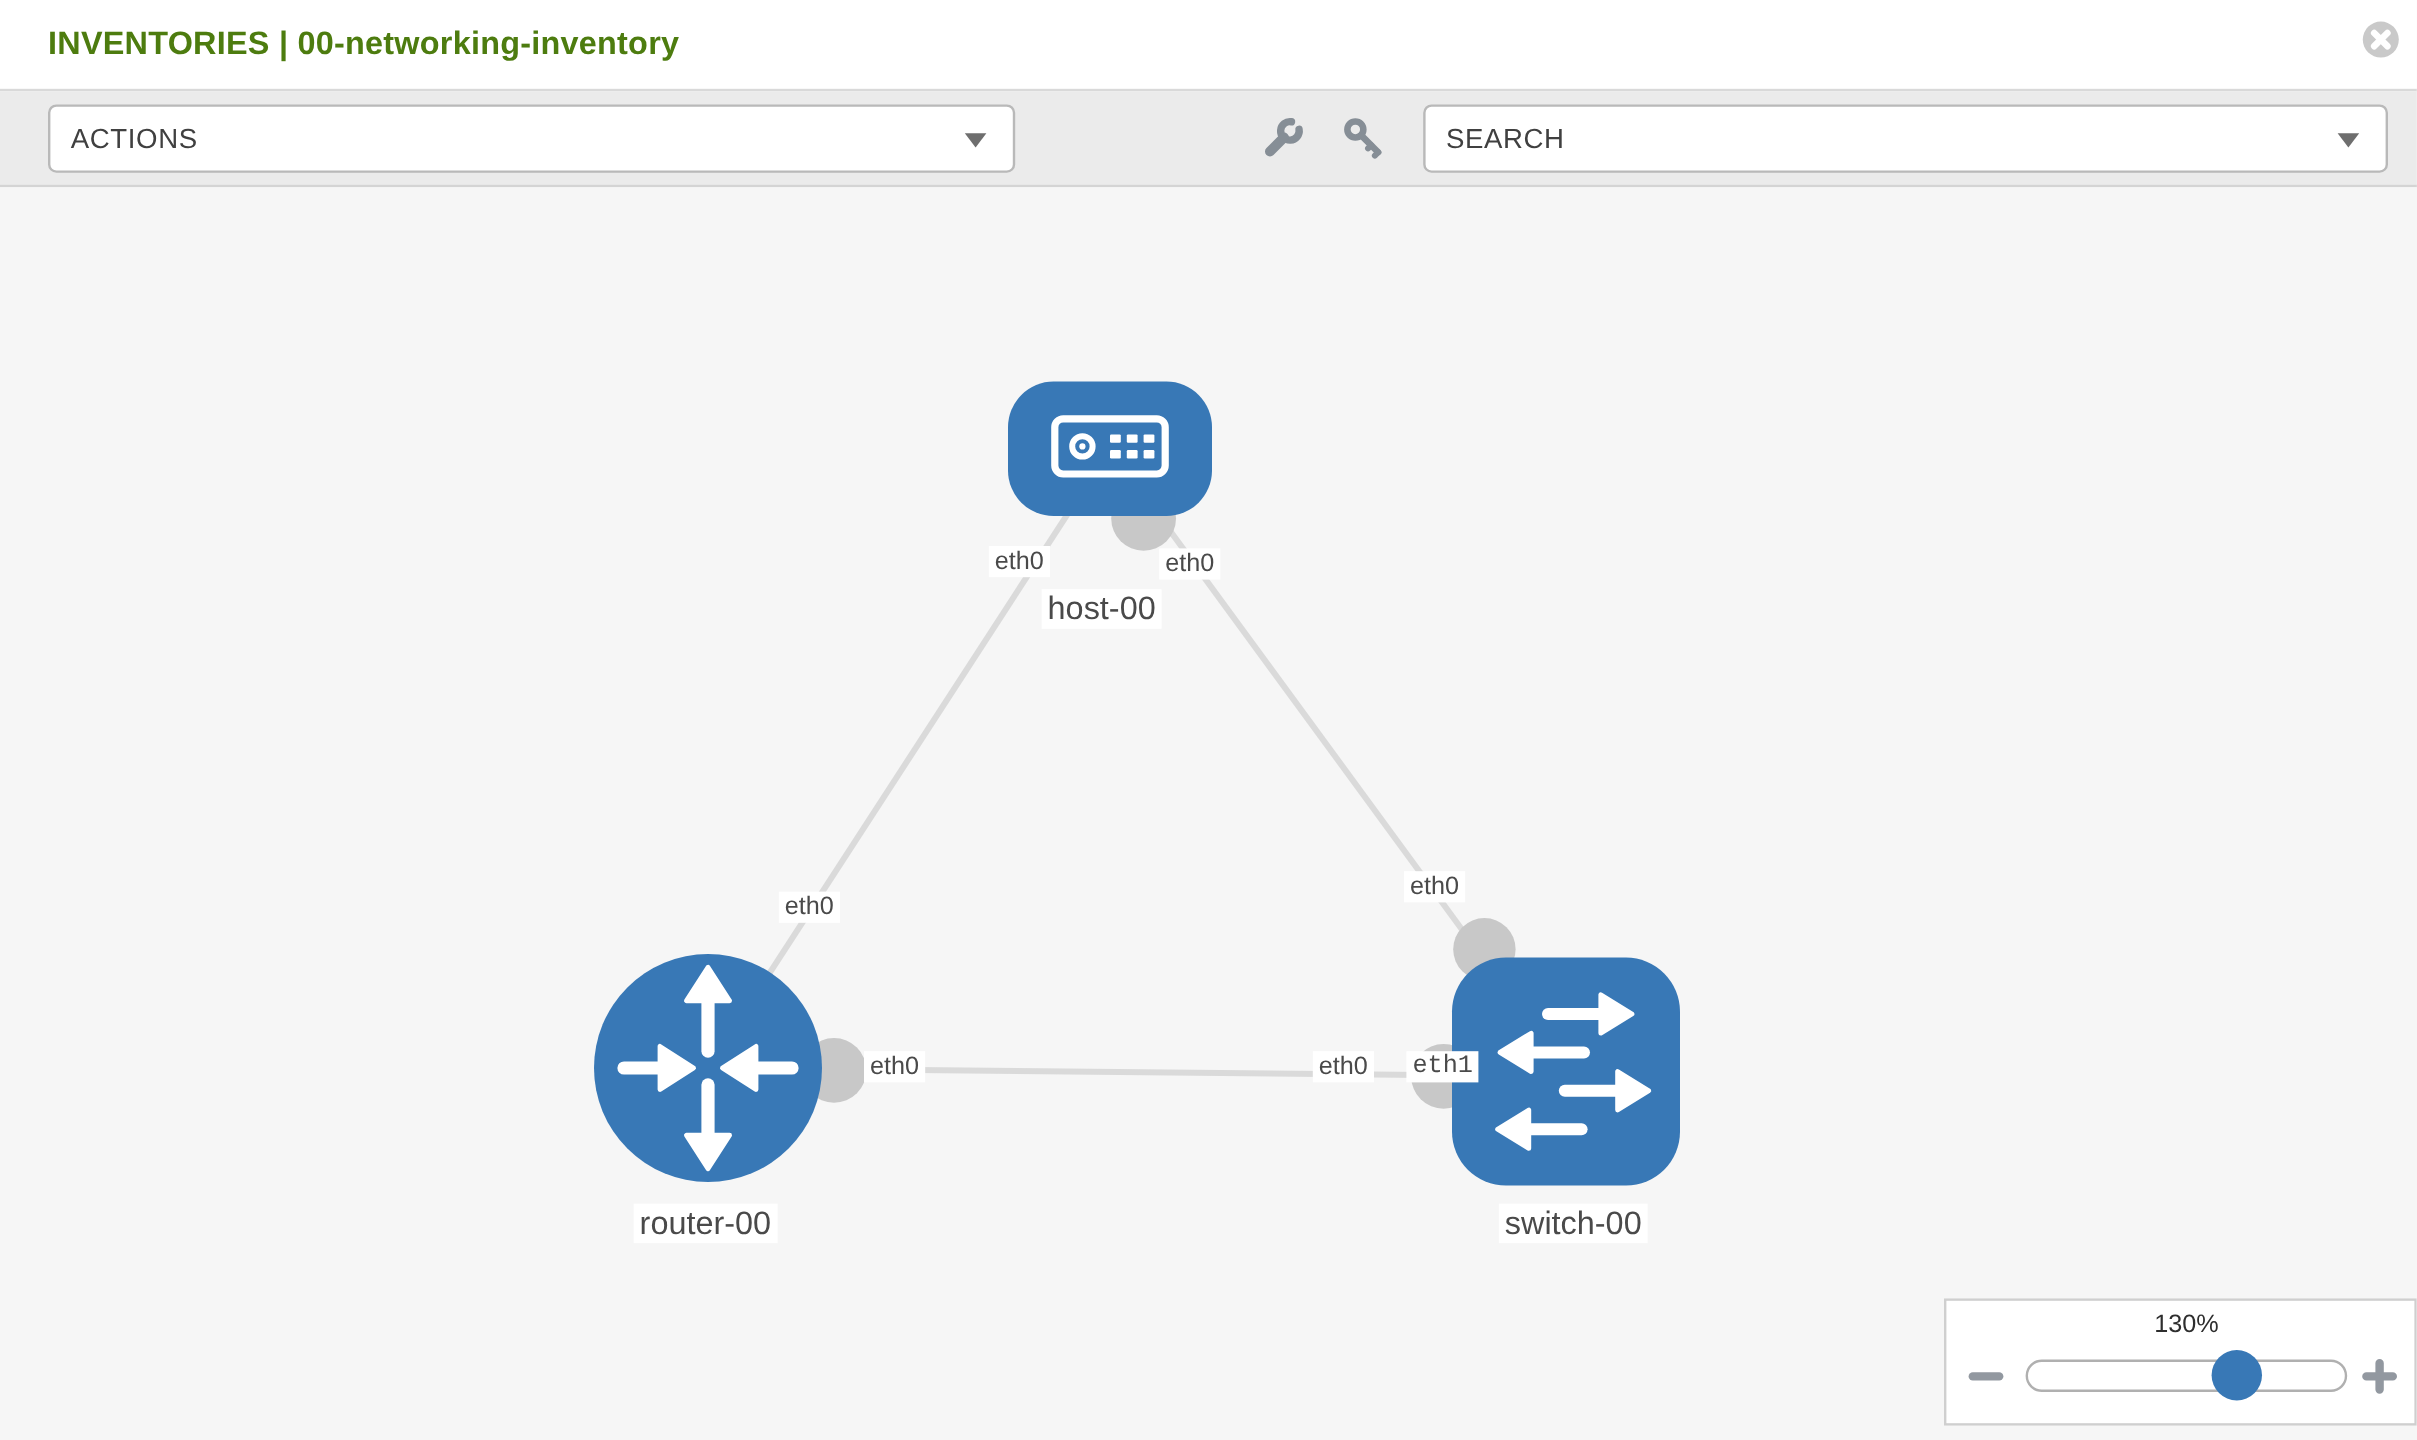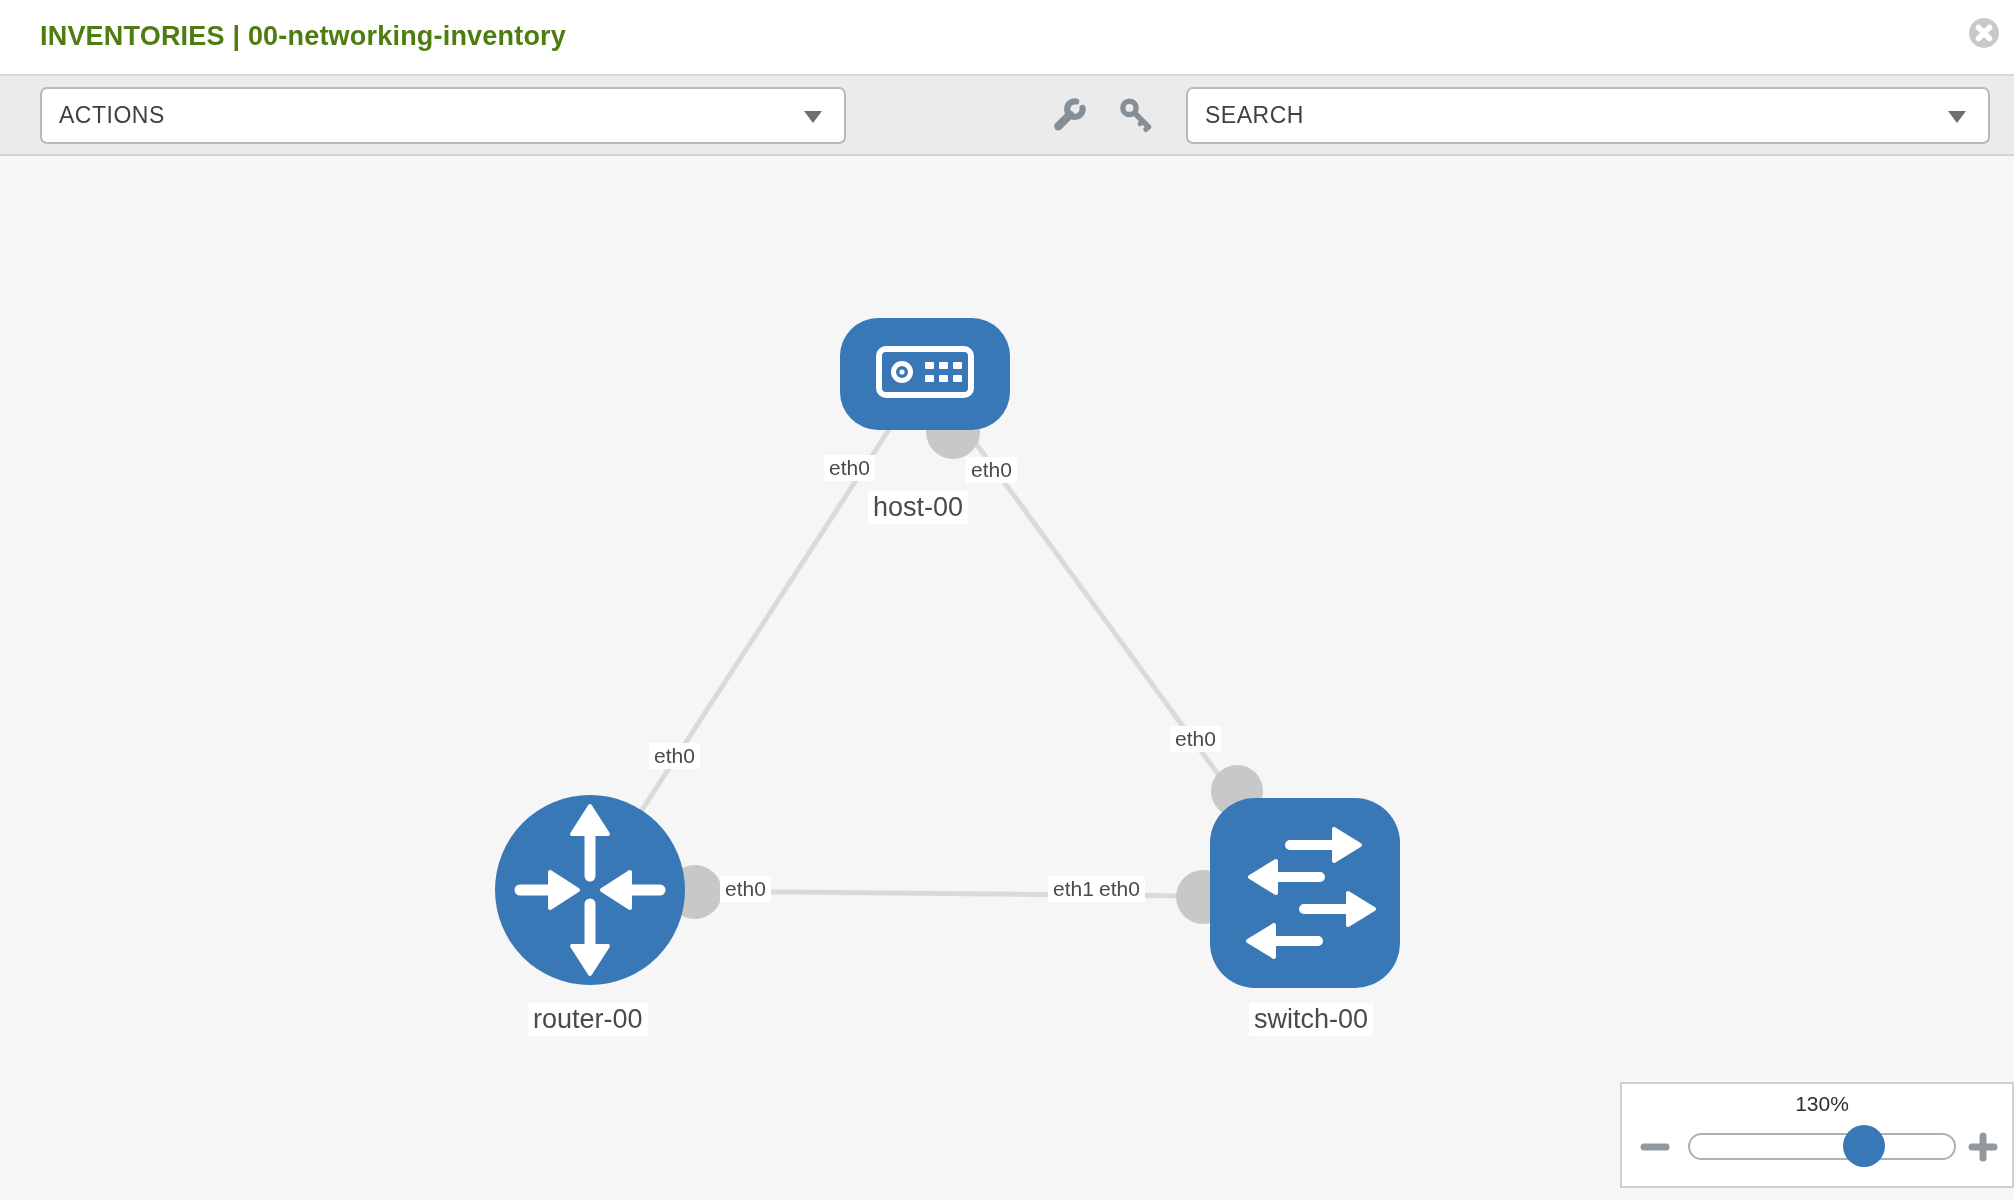--- a/index.html
+++ b/index.html
@@ -190,21 +190,21 @@
 
   <div class="chip chip-sm" style="left:824px;top:299px;">eth0</div>
   <div class="chip chip-lg" style="left:868px;top:287px;margin-top:48px;">host-00</div>
   <div class="chip chip-sm" style="left:966px;top:301px;">eth0</div>
 
   <div class="chip chip-sm" style="left:649px;top:587px;">eth0</div>
   <div class="chip chip-sm" style="left:1170px;top:570px;">eth0</div>
 
   <div class="chip chip-sm" style="left:720px;top:720px;">eth0</div>
   <div class="chip chip-sm" style="left:1094px;top:720px;">eth0</div>
-  <div class="chip chip-sm" style="left:1048px;top:720px;">eth1</div>
+  <div class="chip chip-sm" style="left:1172px;top:720px;font-family:Liberation Mono, monospace;">eth1</div>
 
   <div class="chip chip-lg" style="left:528px;top:847px;">router-00</div>
   <div class="chip chip-lg" style="left:1249px;top:847px;text-align:right;">switch-00</div>
 
   <div class="zoom-panel">
     <div class="zoom-level">130%</div>
 
     <button class="zoom-btn zoom-out-btn">
       <svg width="30" height="30" viewBox="0 0 30 30">
         <path d="M4 15 h22" stroke="#9298a0" stroke-width="7" stroke-linecap="round"></path>

